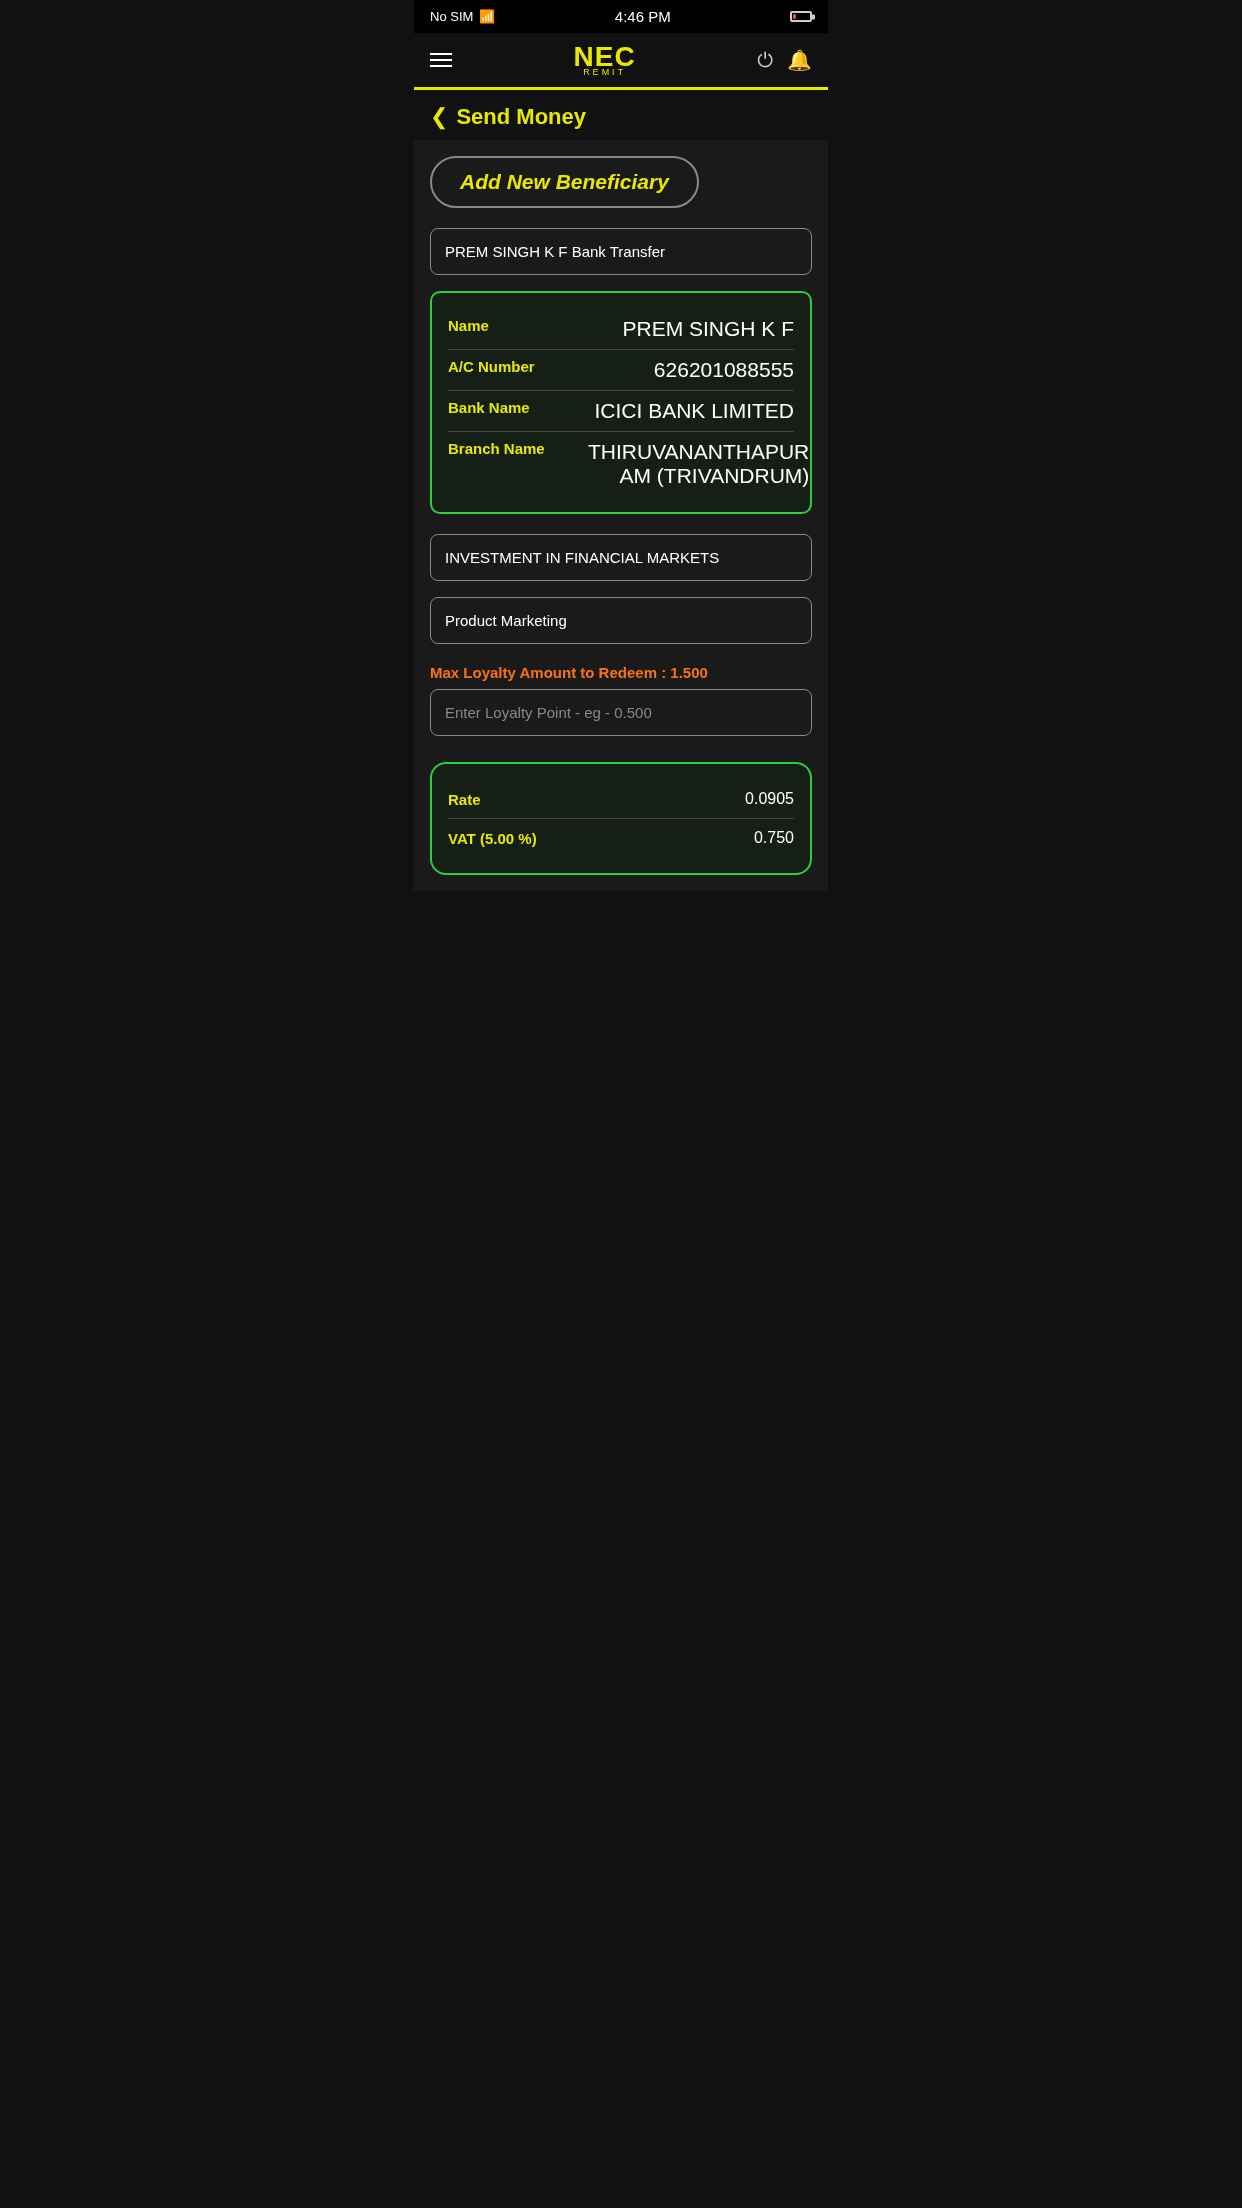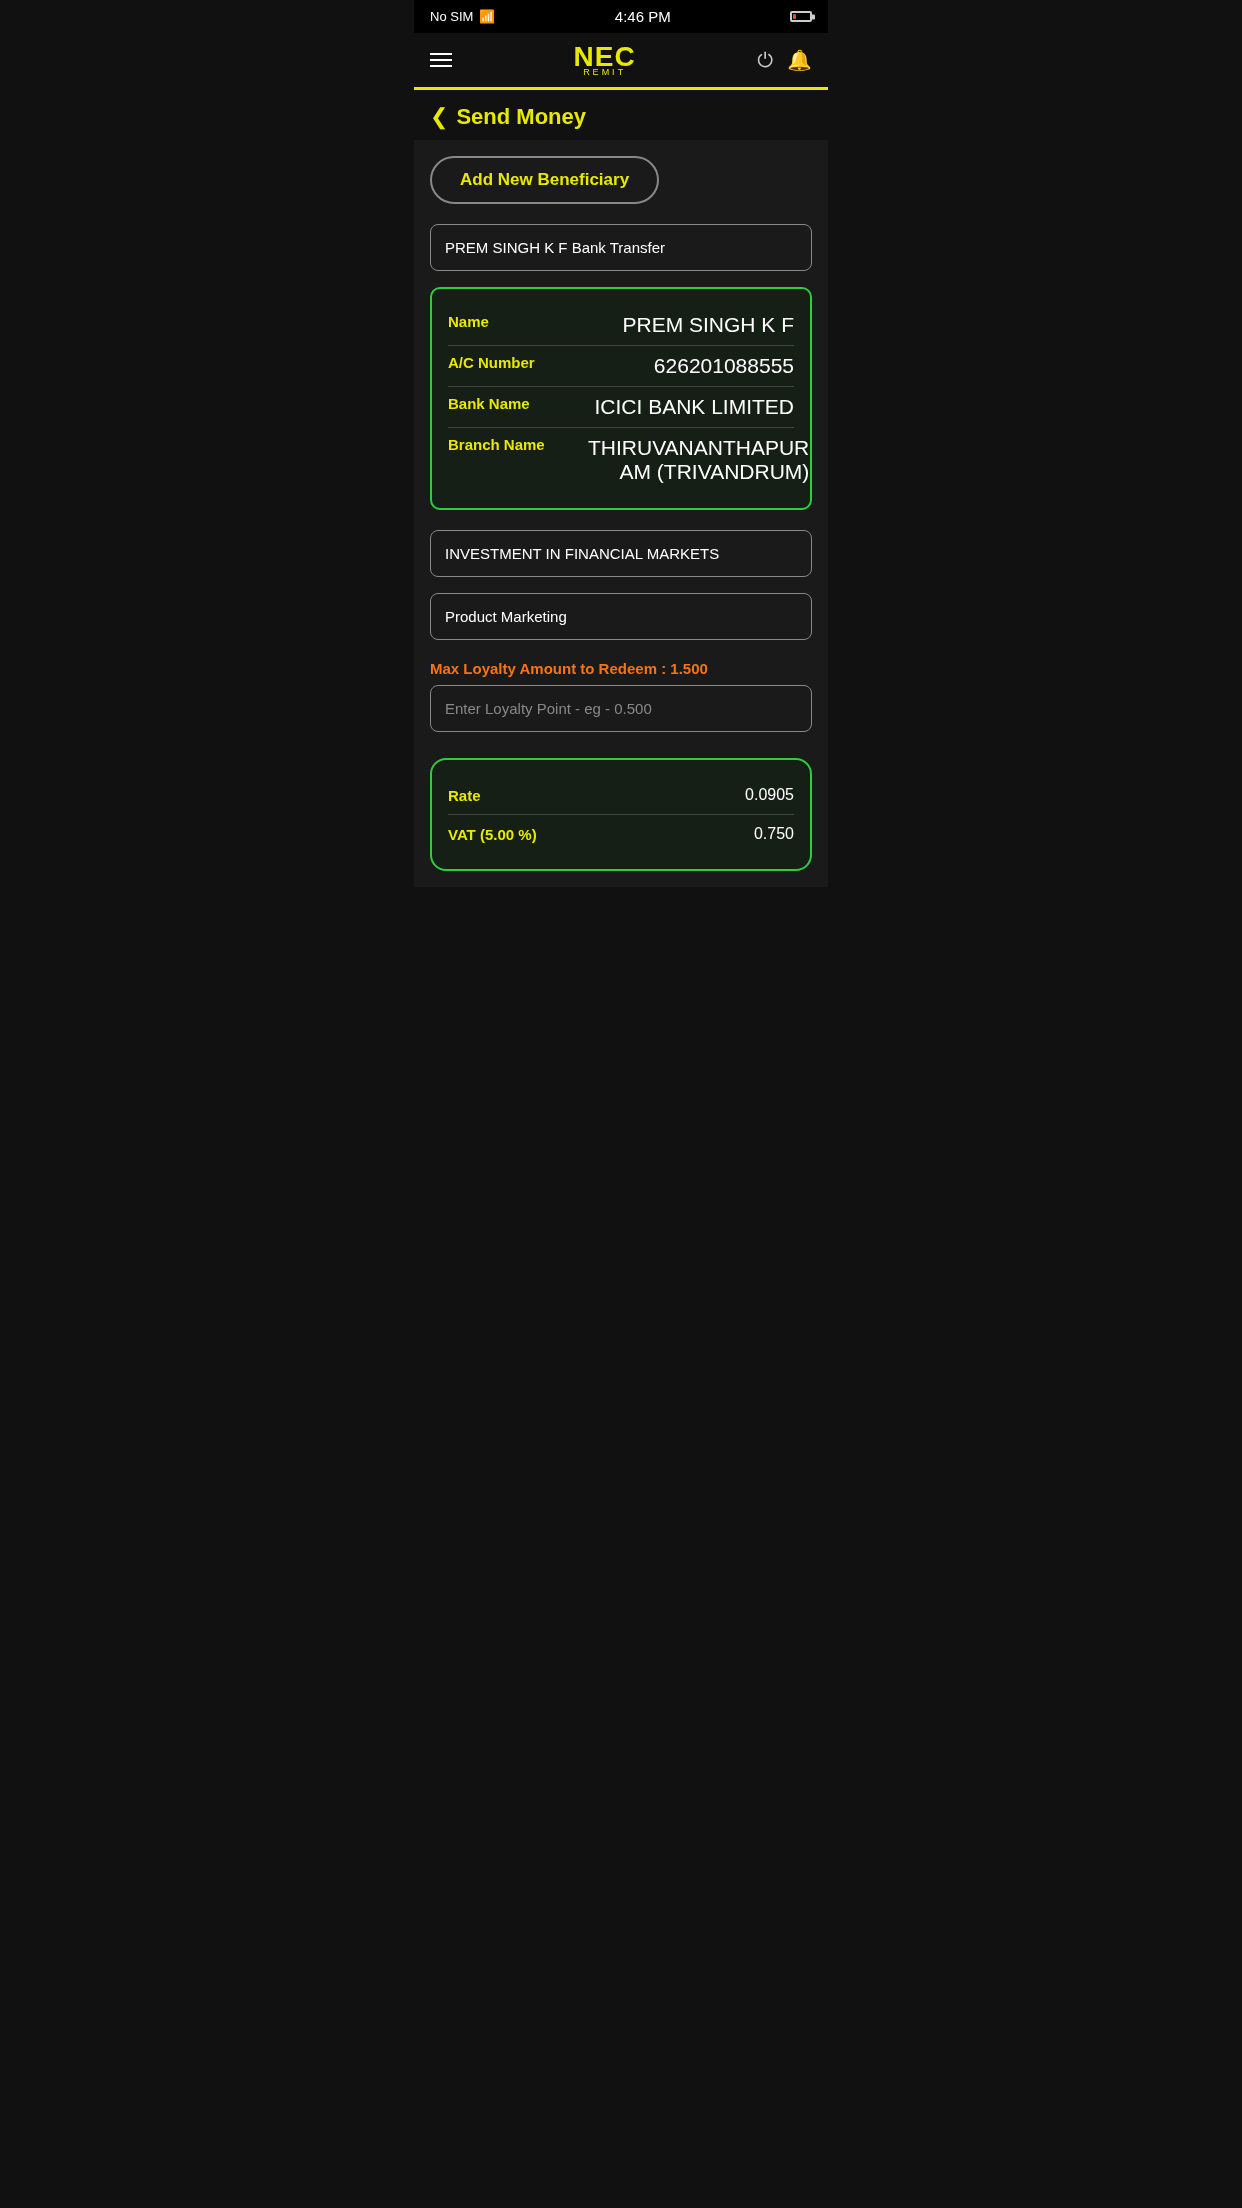--- a/index.html
+++ b/index.html
@@ -162,24 +162,25 @@
     }
 
     
     .add-beneficiary-btn {
       display: inline-block;
       border: 2px solid #888;
       border-radius: 30px;
       padding: 12px 28px;
       background: transparent;
       color: #e8e800;
-      font-size: 17px;
+      font-size: 21px;
       font-weight: 600;
       cursor: pointer;
       margin-bottom: 20px;
+      font-style: italic;
     }
 
     
     .input-field {
       width: 100%;
       background: #1a1a1a;
       border: 1.5px solid #888;
       border-radius: 8px;
       padding: 14px 14px;
       color: #fff;

